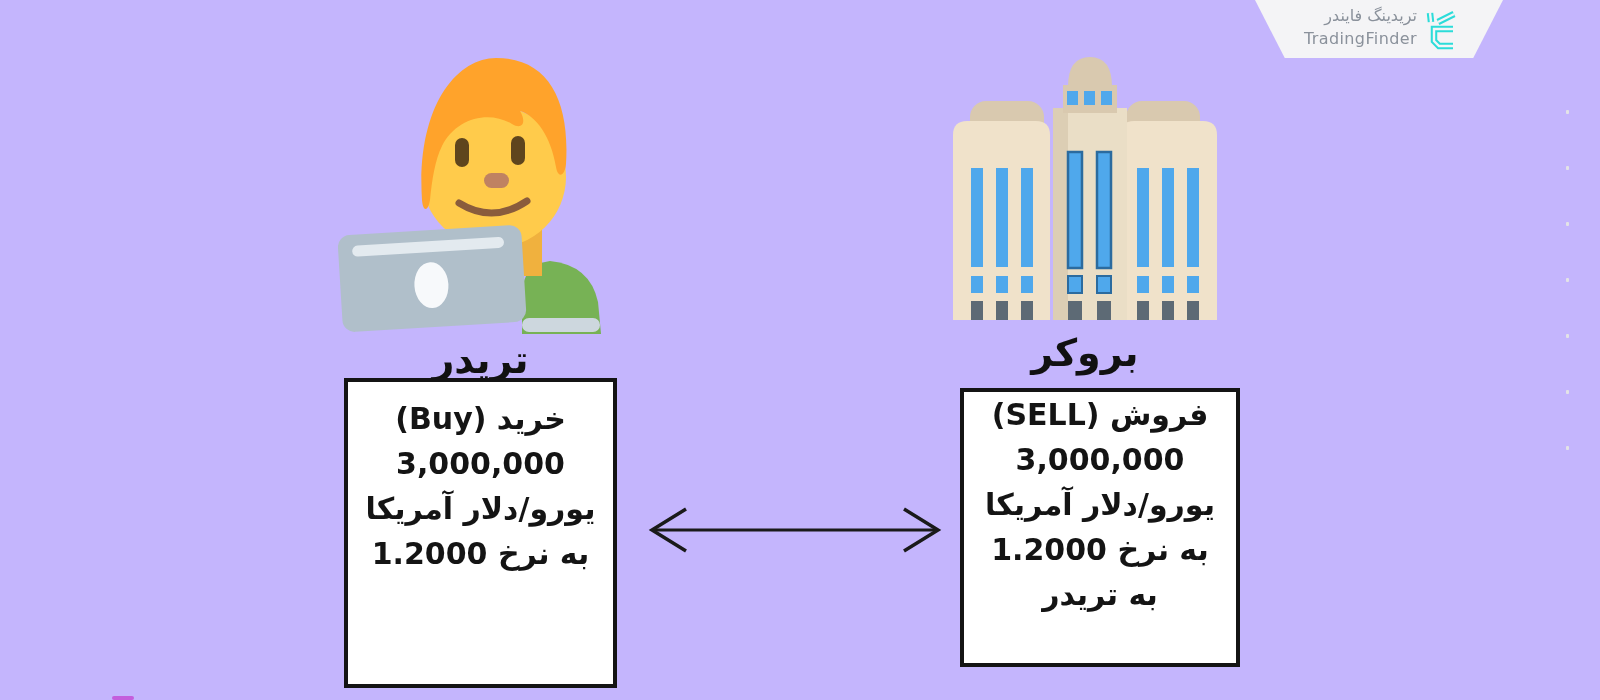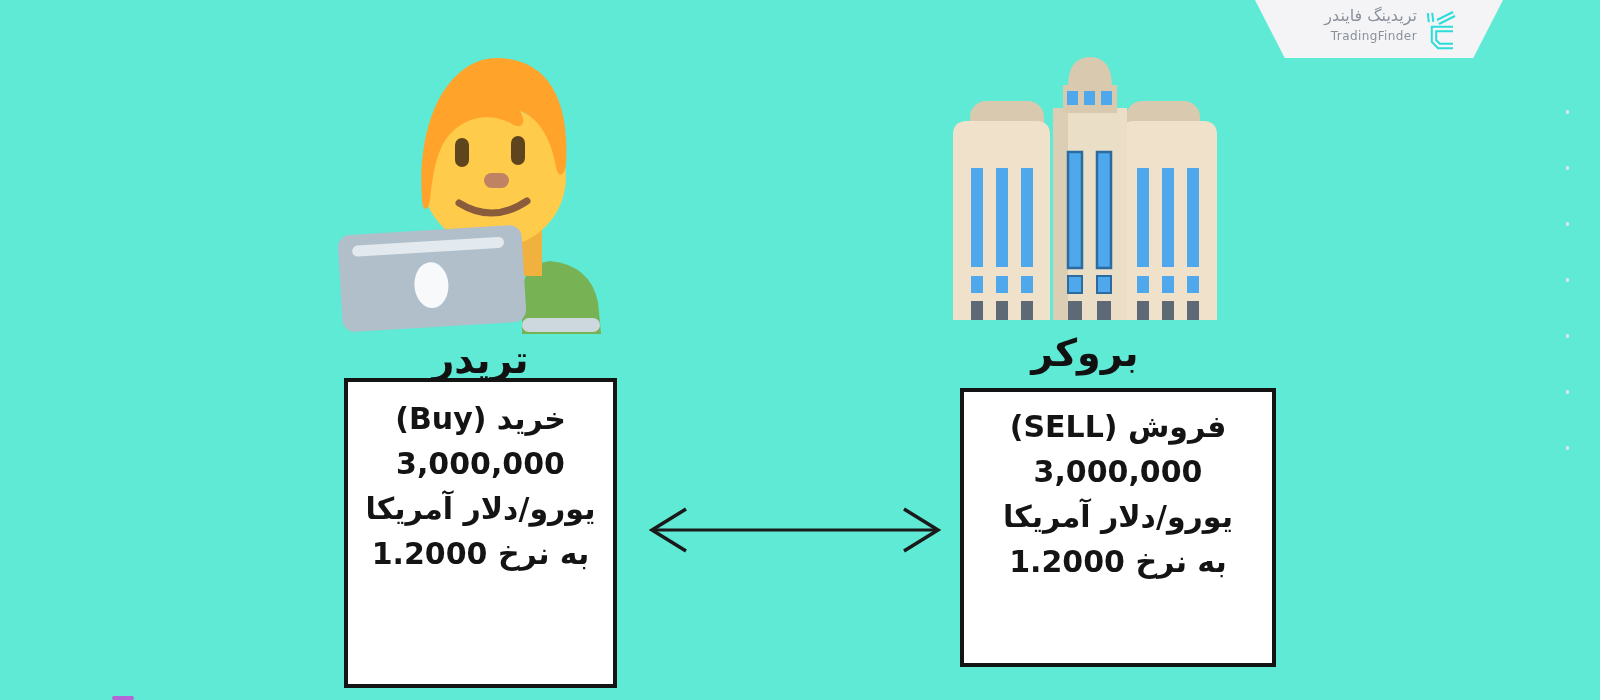--- a/index.html
+++ b/index.html
@@ -1,38 +1,38 @@
 <!DOCTYPE html>
 <html lang="fa"><head>
 <meta charset="utf-8">
 <style>
   html, body { margin: 0; padding: 0; background: #ffffff; }
   #canvas {
     position: relative;
     width: 1600px;
     height: 700px;
-    background: #5eead4;
+    background: #c4b5fd;
     overflow: hidden;
     font-family: "DejaVu Sans", sans-serif;
   }
   
   .banner {
     position: absolute;
     left: 1255px; top: 0; width: 248px; height: 58px;
     background: #f4f4f6;
     clip-path: polygon(0% 0%, 100% 0%, 88% 100%, 12% 100%);
   }
   .brand-fa {
     position: absolute; top: 6px; right: 86px;
     font-size: 16px; font-weight: 500; color: #8a919b;
     direction: rtl; white-space: nowrap;
   }
   .brand-en {
     position: absolute; top: 29px; right: 86px;
-    font-size: 12px; font-weight: 500; color: #8a919b;
+    font-size: 16px; font-weight: 500; color: #8a919b;
     letter-spacing: 0.4px; white-space: nowrap;
   }
   .brand-logo { position: absolute; top: 8px; right: 46px; width: 32px; height: 42px; }
   
   .man-svg { position: absolute; left: 338px; top: 52px; width: 264px; height: 282px; }
   .building-svg { position: absolute; left: 950px; top: 55px; width: 270px; height: 265px; }
   
   .fig-label {
     position: absolute;
     text-align: center;
@@ -42,21 +42,21 @@
   .label-trader { left: 344px; top: 338px; width: 273px; }
   .label-broker { left: 950px; top: 331px; width: 270px; }
   
   .tbox {
     position: absolute;
     border: 4px solid #141414;
     box-sizing: border-box;
     background: #ffffff;
   }
   .box-trader { left: 344px; top: 378px; width: 273px; height: 310px; padding-top: 14px; }
-  .box-broker { left: 960px; top: 388px; width: 316px; height: 279px; padding-top: 12px; }
+  .box-broker { left: 960px; top: 388px; width: 280px; height: 279px; }
   .tbox .line {
     display: block;
     direction: rtl;
     text-align: center;
     font-size: 30px; font-weight: 700; color: #141414;
     line-height: 45px;
     white-space: nowrap;
   }
   
   .arrow-svg { position: absolute; left: 640px; top: 503px; width: 310px; height: 54px; }
@@ -160,20 +160,21 @@
     <span class="line">3,000,000</span>
     <span class="line">یورو/دلار آمریکا</span>
     <span class="line">به نرخ 1.2000</span>
   </div>
 
   <div class="tbox box-broker">
     <span class="line">فروش (SELL)</span>
     <span class="line">3,000,000</span>
     <span class="line">یورو/دلار آمریکا</span>
     <span class="line">به نرخ 1.2000</span>
+    <span class="line">به تریدر</span>
   </div>
 
   <svg class="arrow-svg" viewBox="0 0 310 54" aria-hidden="true">
     <path d="M14 27 H296" stroke="#1a1a1a" stroke-width="3" fill="none"></path>
     <path d="M46 6 L12 27 L46 48" fill="none" stroke="#1a1a1a" stroke-width="3.5"></path>
     <path d="M264 6 L298 27 L264 48" fill="none" stroke="#1a1a1a" stroke-width="3.5"></path>
   </svg>
 
   <div class="magenta-artifact"></div>
   <div class="edge-tick" style="top:110px"></div>

